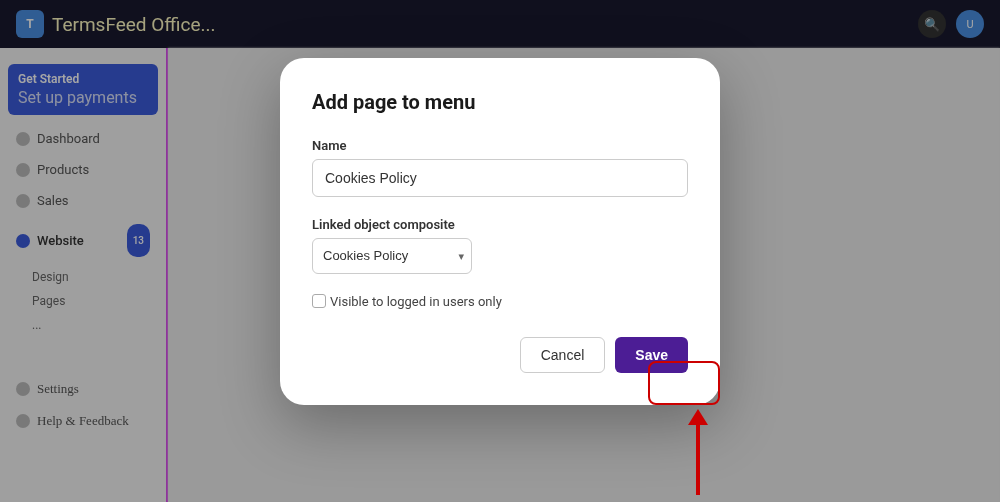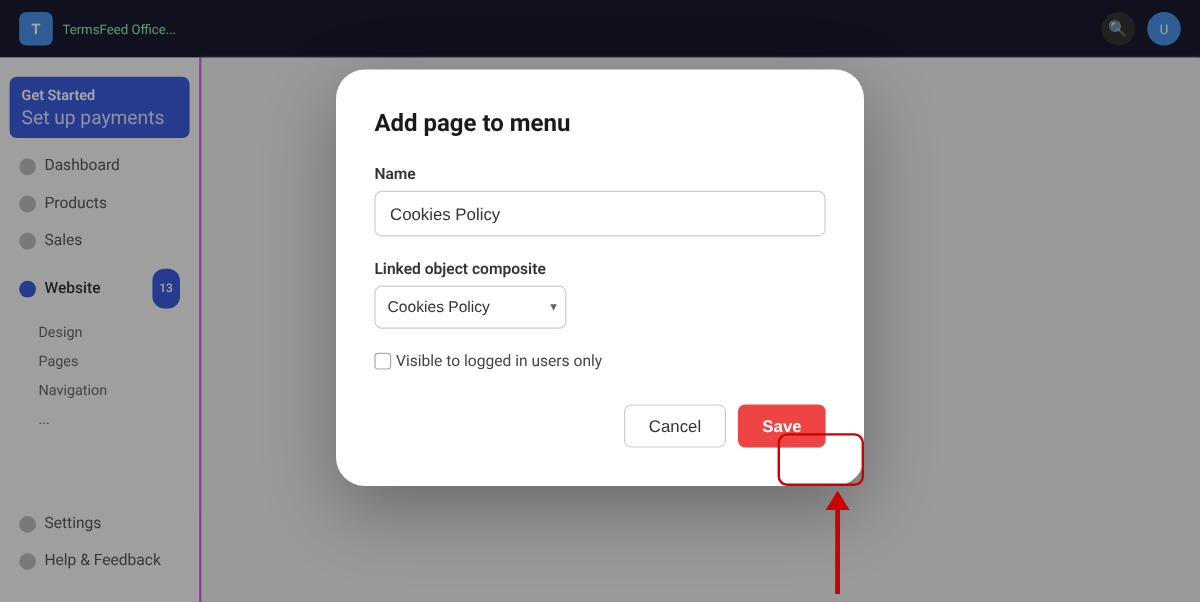--- a/index.html
+++ b/index.html
@@ -30,22 +30,22 @@
       gap: 8px;
     }
     .topbar-logo {
       width: 28px; height: 28px;
       background: #4a90e2;
       border-radius: 6px;
       display: flex; align-items: center; justify-content: center;
       color: white; font-size: 12px; font-weight: bold;
     }
     .topbar-title {
-      color: #86efac;
-      font-size: 11px;
+      color: #fef9c3;
+      font-size: 19px;
     }
     .topbar-right {
       margin-left: auto;
       display: flex; gap: 10px; align-items: center;
     }
     .topbar-icon {
       width: 28px; height: 28px;
       background: #333;
       border-radius: 50%;
       display: flex; align-items: center; justify-content: center;
@@ -221,21 +221,21 @@
       background: white;
       color: #333;
       font-size: 14px;
       cursor: pointer;
     }
     .btn-save {
       height: 36px;
       padding: 0 20px;
       border: none;
       border-radius: 6px;
-      background: #ef4444;
+      background: #4c1d95;
       color: white;
       font-size: 14px;
       font-weight: 600;
       cursor: pointer;
     }
     .save-highlight {
       position: absolute;
       border: 2.5px solid #cc0000;
       border-radius: 8px;
       pointer-events: none;
@@ -294,23 +294,22 @@
       <div class="dot"></div>
       <span>Sales</span>
     </div>
     <div class="sidebar-item active">
       <div class="dot" style="background:#3b5bdb;"></div>
       <span>Website</span>
       <span class="sidebar-badge">13</span>
     </div>
     <div class="sidebar-sub">Design</div>
     <div class="sidebar-sub">Pages</div>
-    <div class="sidebar-sub">Navigation</div>
     <div class="sidebar-sub">...</div>
-    <div style="margin-top: 60px;">
+    <div style="margin-top: 36px; font-family: Liberation Serif, serif;">
       <div class="sidebar-item">
         <div class="dot"></div>
         <span>Settings</span>
       </div>
       <div class="sidebar-item">
         <div class="dot"></div>
         <span>Help &amp; Feedback</span>
       </div>
     </div>
   </div>

